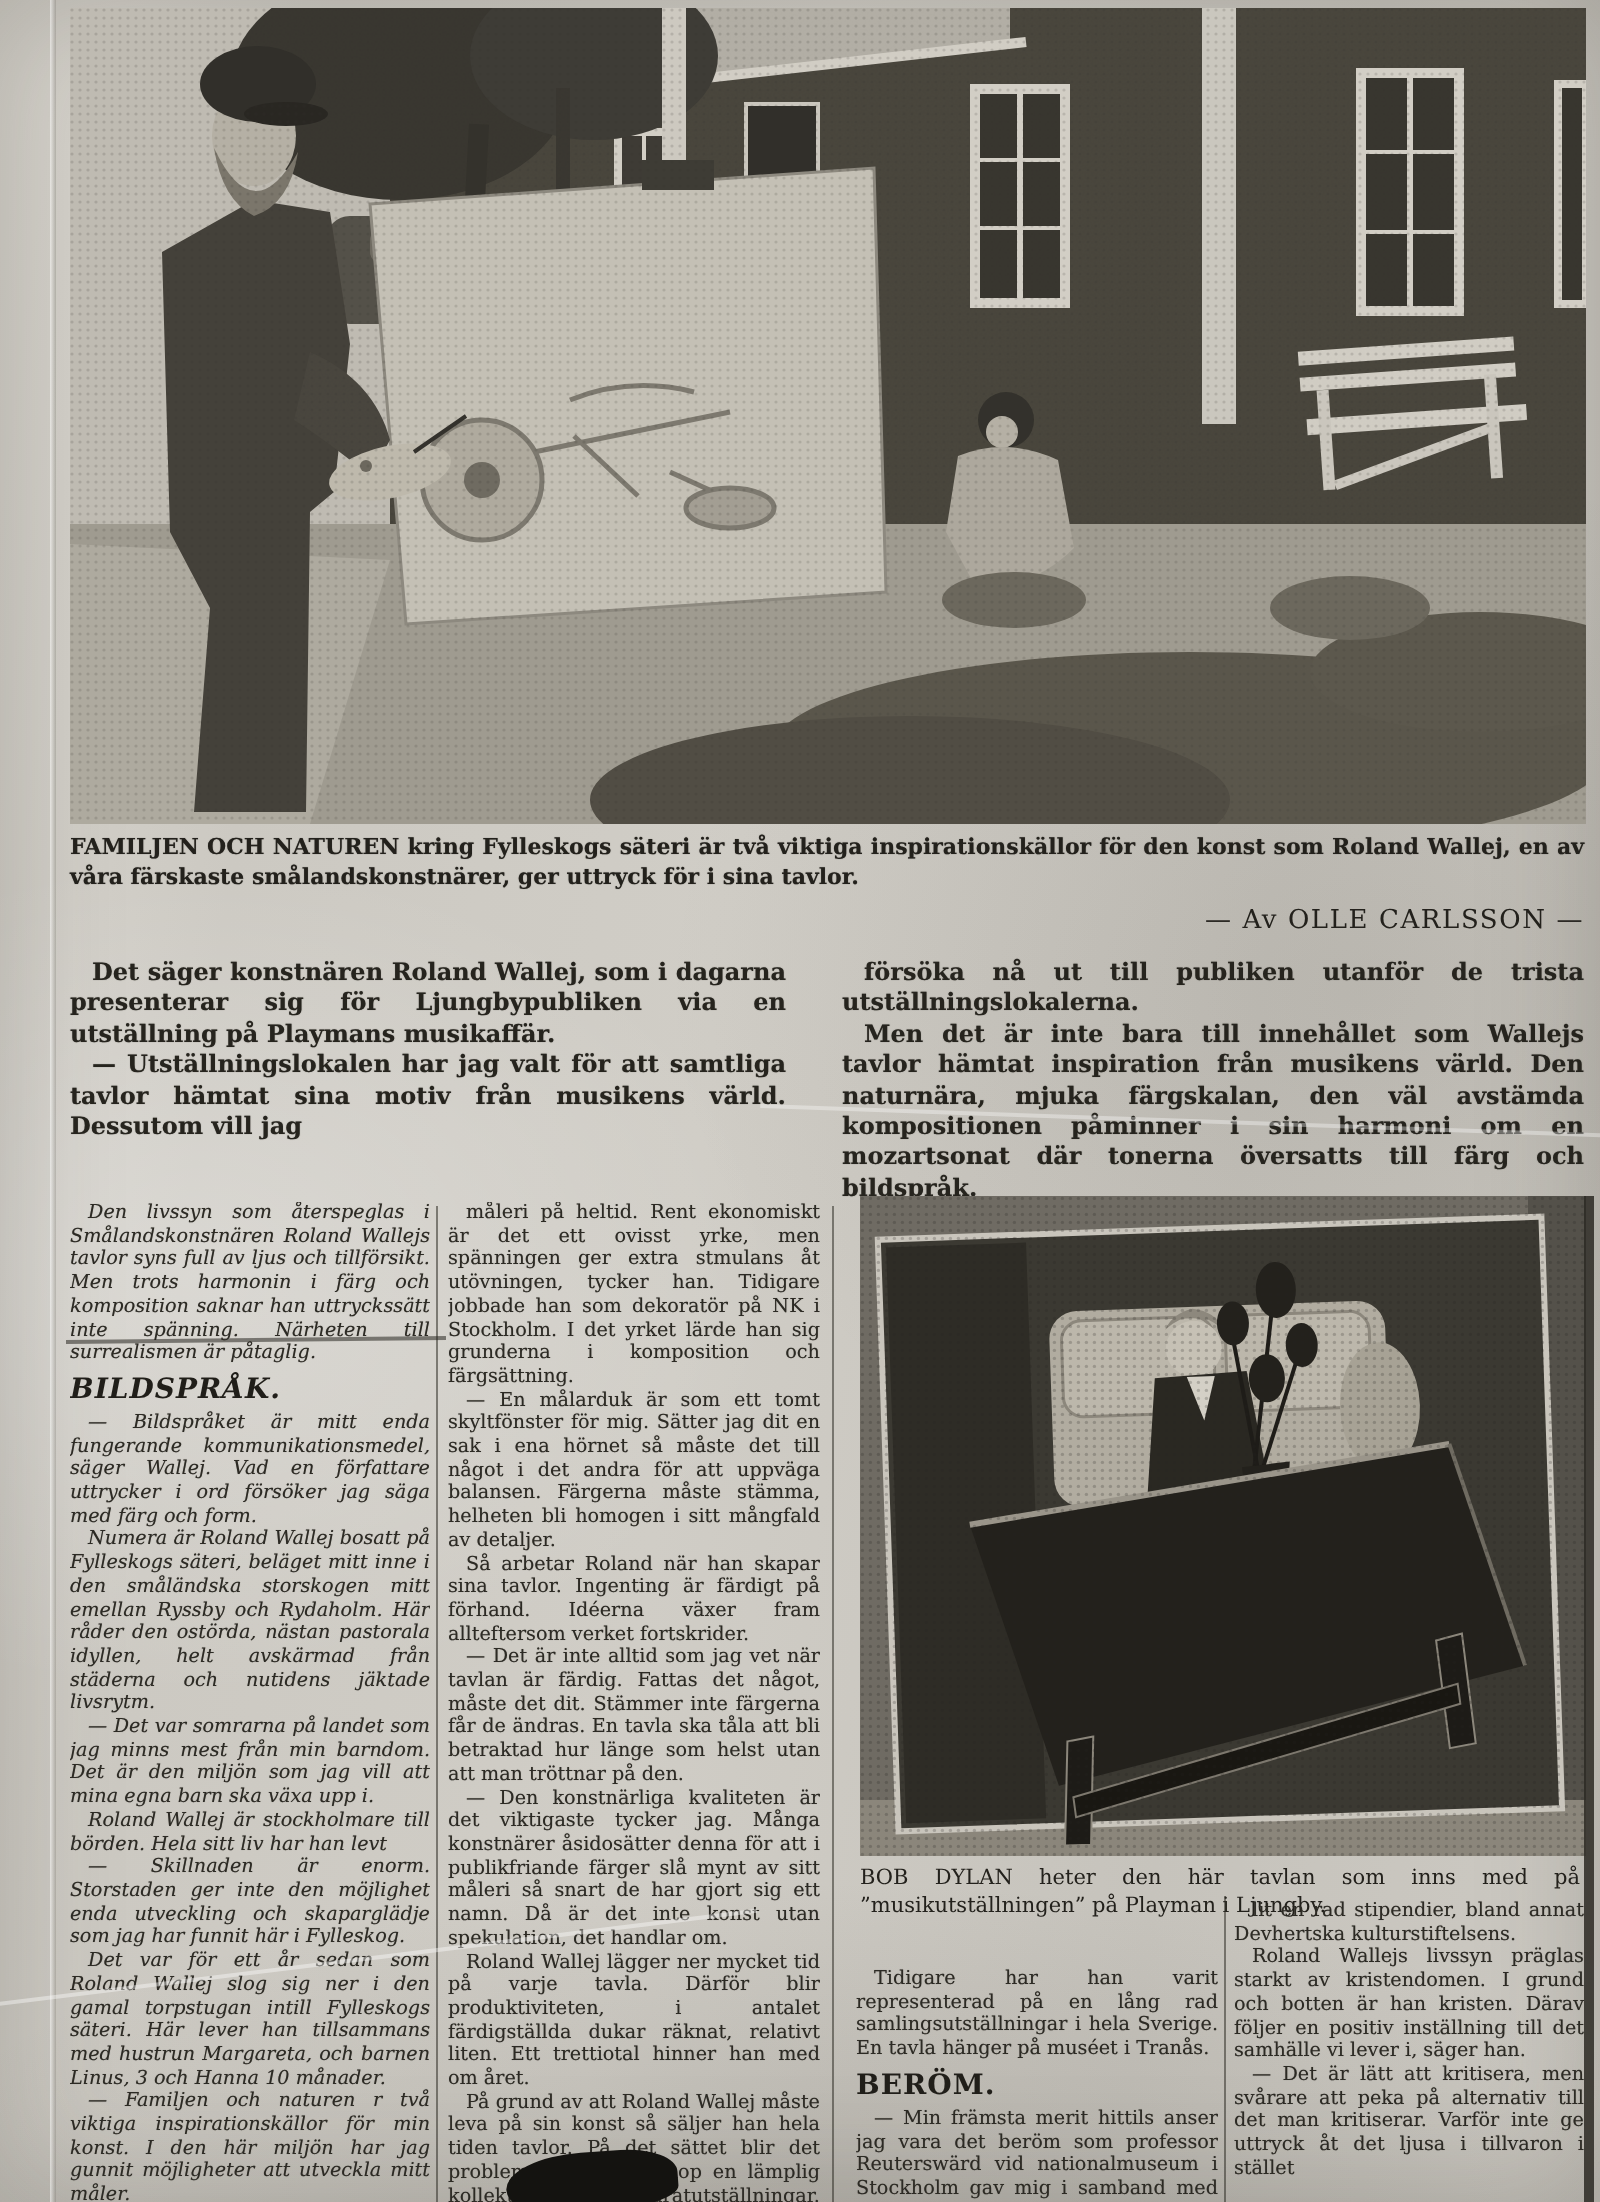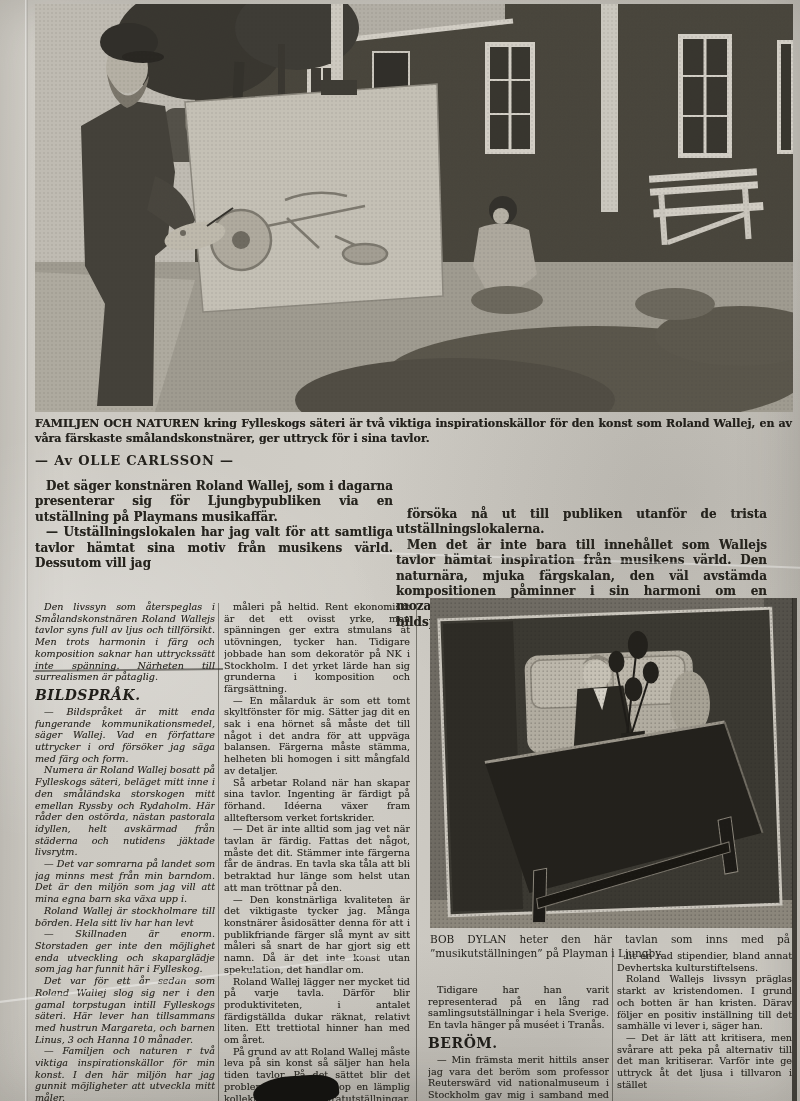--- a/index.html
+++ b/index.html
@@ -15,26 +15,26 @@
   }
   .photo { position:absolute; overflow:hidden; }
   .photo svg { display:block; }
   .caption-main {
     position:absolute; left:35px; top:417px; width:757px; margin:0;
     font-weight:bold; font-size:11px; line-height:14.5px; text-align:justify;
     color:#23211c; text-shadow:0 0 .5px rgba(35,33,28,.55);
   }
   .byline {
     position:absolute; left:35px; top:453px; width:757px;
-    text-align:left; font-weight:bold; font-size:13px; letter-spacing:.8px;
+    text-align:right; font-weight:normal; font-size:13px; letter-spacing:.8px;
     color:#23211c;
   }
   .lead { position:absolute; top:479px; }
   .lead.left  { left:35px;  width:358px; }
-  .lead.right { left:396px; width:371px;margin-top:28px; }
+  .lead.right { left:421px; width:371px; }
   .lead-para {
     margin:0; font-weight:bold; font-size:12px; line-height:15.4px;
     text-align:justify; text-indent:11px; color:#26241e;
     text-shadow:0 0 .5px rgba(38,36,30,.5);
   }
   .col { position:absolute; overflow:hidden; }
   .col1 { left:35px;  top:601px; width:180px; height:500px;font-style:italic; }
   .col2 { left:224px; top:601px; width:186px; height:500px; }
   .col3 { left:428px; top:984px; width:181px; height:117px; }
   .col4 { left:617px; top:950px; width:175px; height:151px; }

